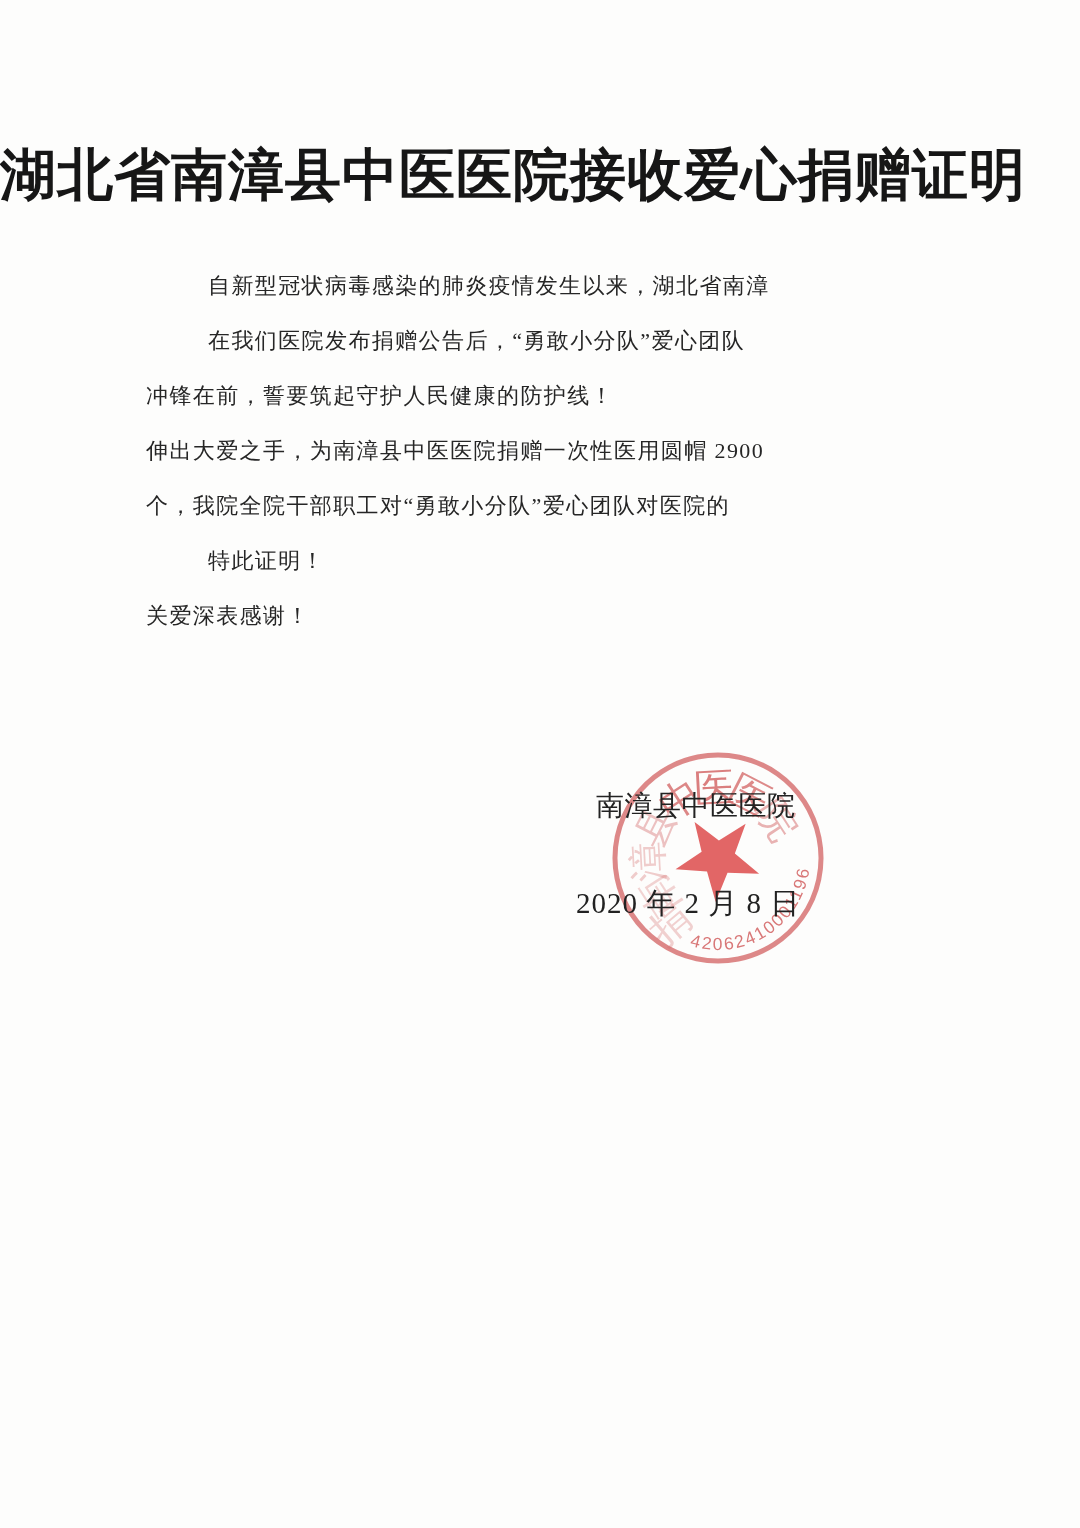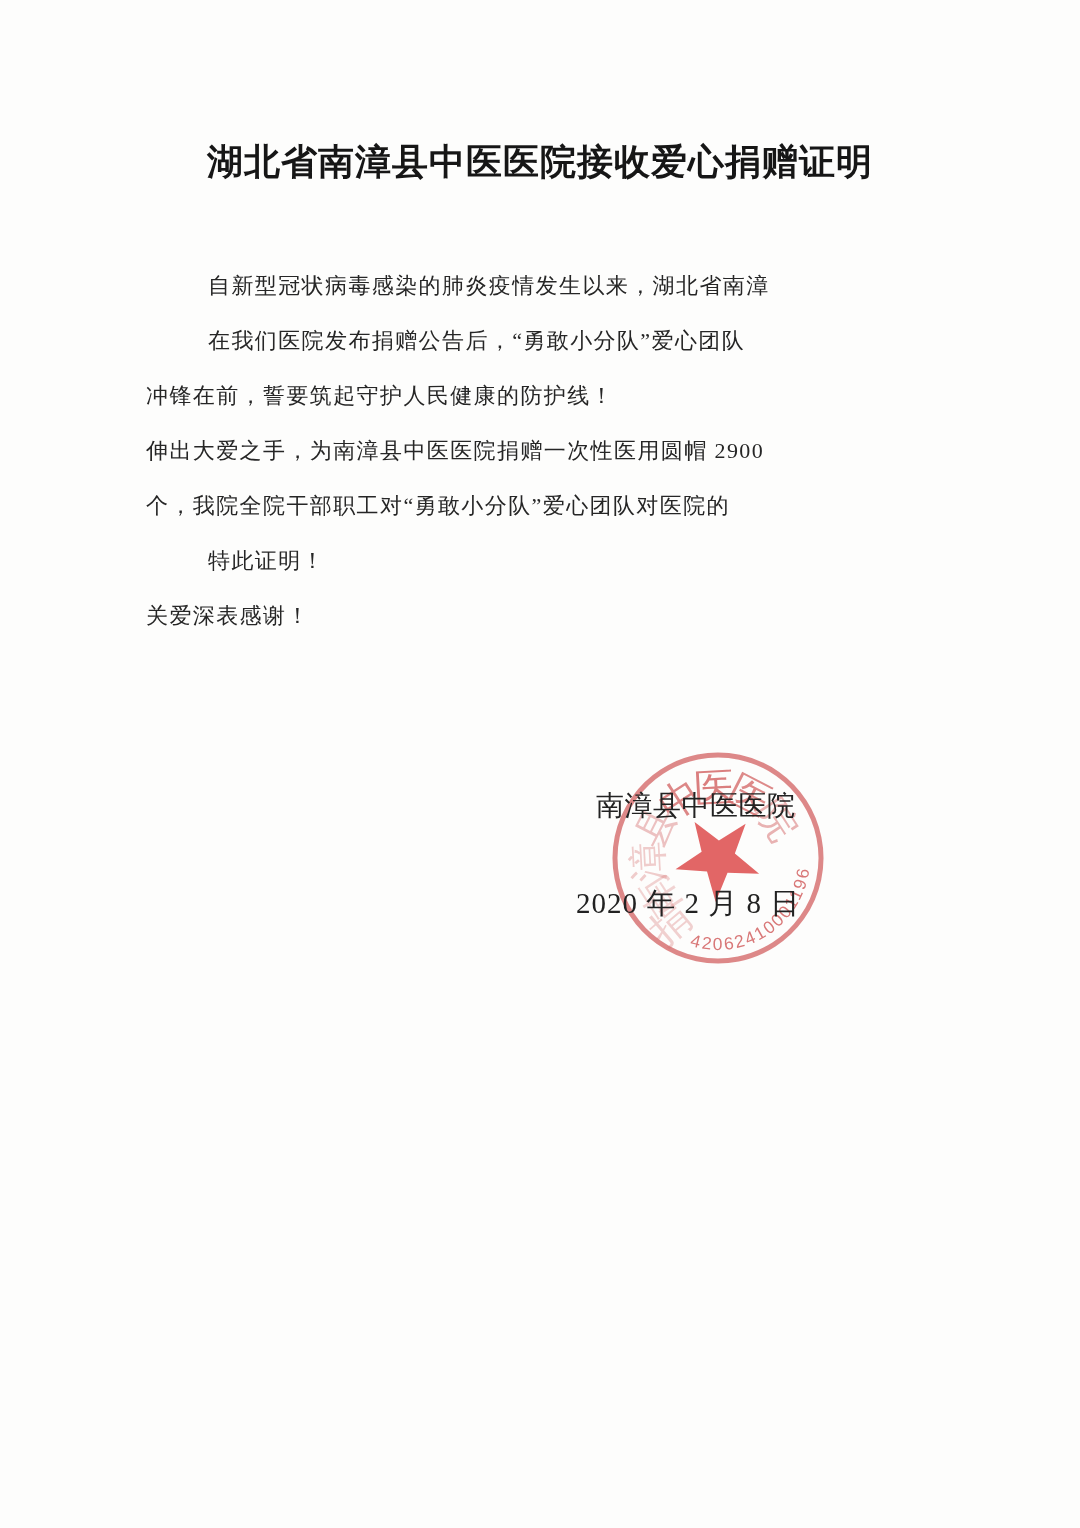--- a/index.html
+++ b/index.html
@@ -13,24 +13,23 @@
     background: var(--paper, #fdfdfc);
     overflow: hidden;
     font-family: "Liberation Serif", serif;
   }
   .doc-title {
     position: absolute;
     top: 138px;
     left: 0;
     width: 1080px;
     margin: 0;
-    text-align: center;
     font-family: "Liberation Sans", sans-serif;
     font-weight: 700;
-    font-size: 36px;
+    font-size: 56px;
     letter-spacing: 1px;
     color: #161616;
   }
   .doc-body {
     position: absolute;
     top: 258px;
     left: 146px;
     width: 790px;
     color: var(--ink, #262626);
     font-size: 22px;

